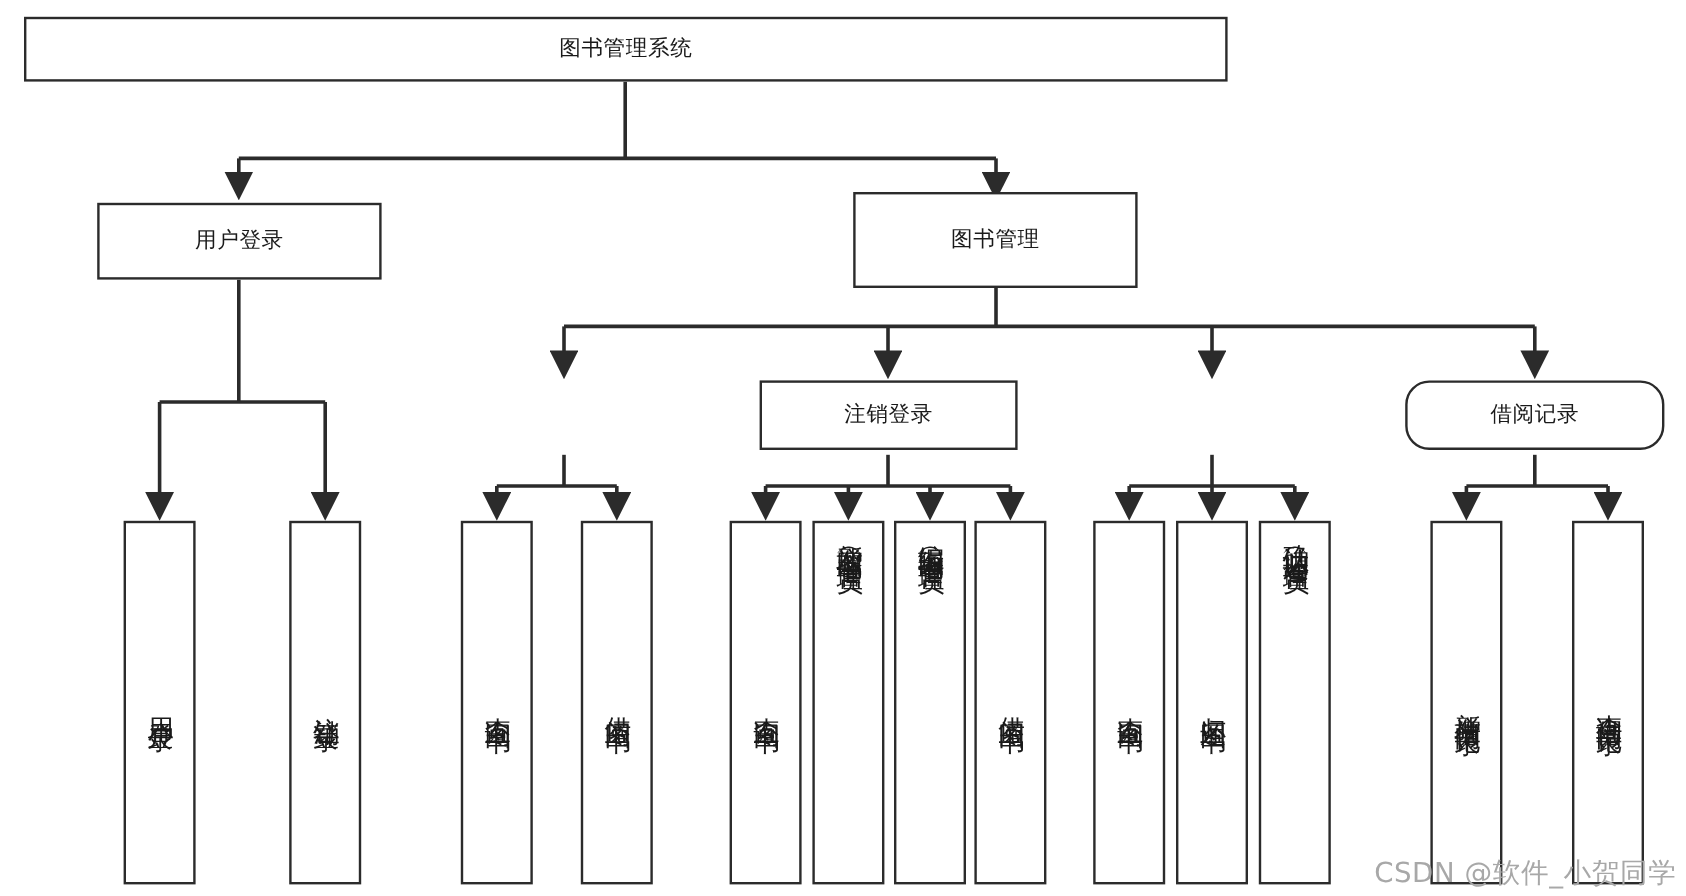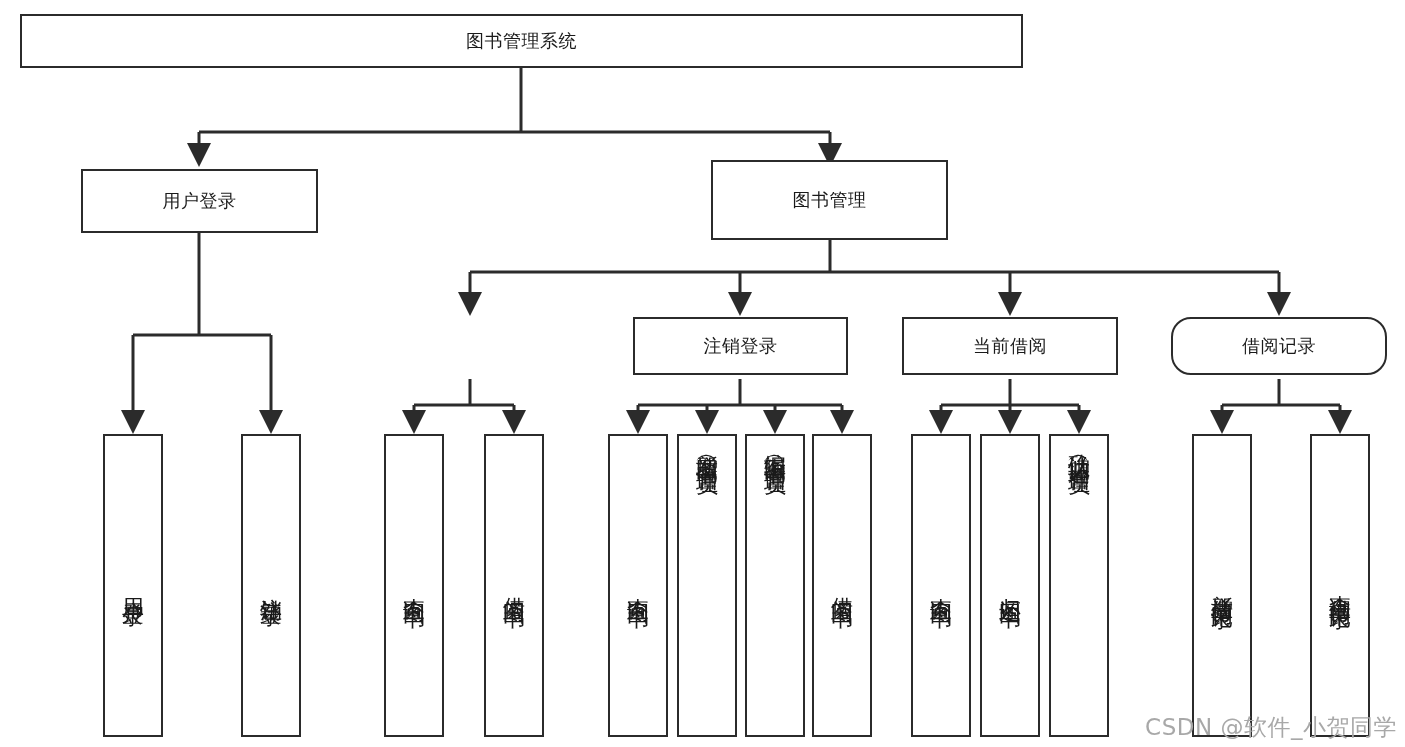--- a/index.html
+++ b/index.html
@@ -140,23 +140,20 @@
   <div class="node-box" style="left:81px; top:169px; width:237px; height:64px;">
     <span class="node-label">用户登录</span>
   </div>
   <div class="node-box" style="left:711px; top:160px; width:237px; height:80px;">
     <span class="node-label">图书管理</span>
   </div>
 
   <div class="node-box" style="left:633px; top:317px; width:215px; height:58px;">
     <span class="node-label">注销登录</span>
   </div>
-  <div class="node-box" style="left:902px; top:317px; width:216px; height:58px;">
-    <span class="node-label">当前借阅</span>
-  </div>
   <div class="node-box" style="left:1171px; top:317px; width:216px; height:58px;border-radius:20px;">
     <span class="node-label">借阅记录</span>
   </div>
 
   <div class="leaf-box" style="left:103px; top:434px; width:60px; height:303px;">
     <span class="leaf-label">用户登录</span>
   </div>
   <div class="leaf-box" style="left:241px; top:434px; width:60px; height:303px;">
     <span class="leaf-label">注销登录</span>
   </div>

